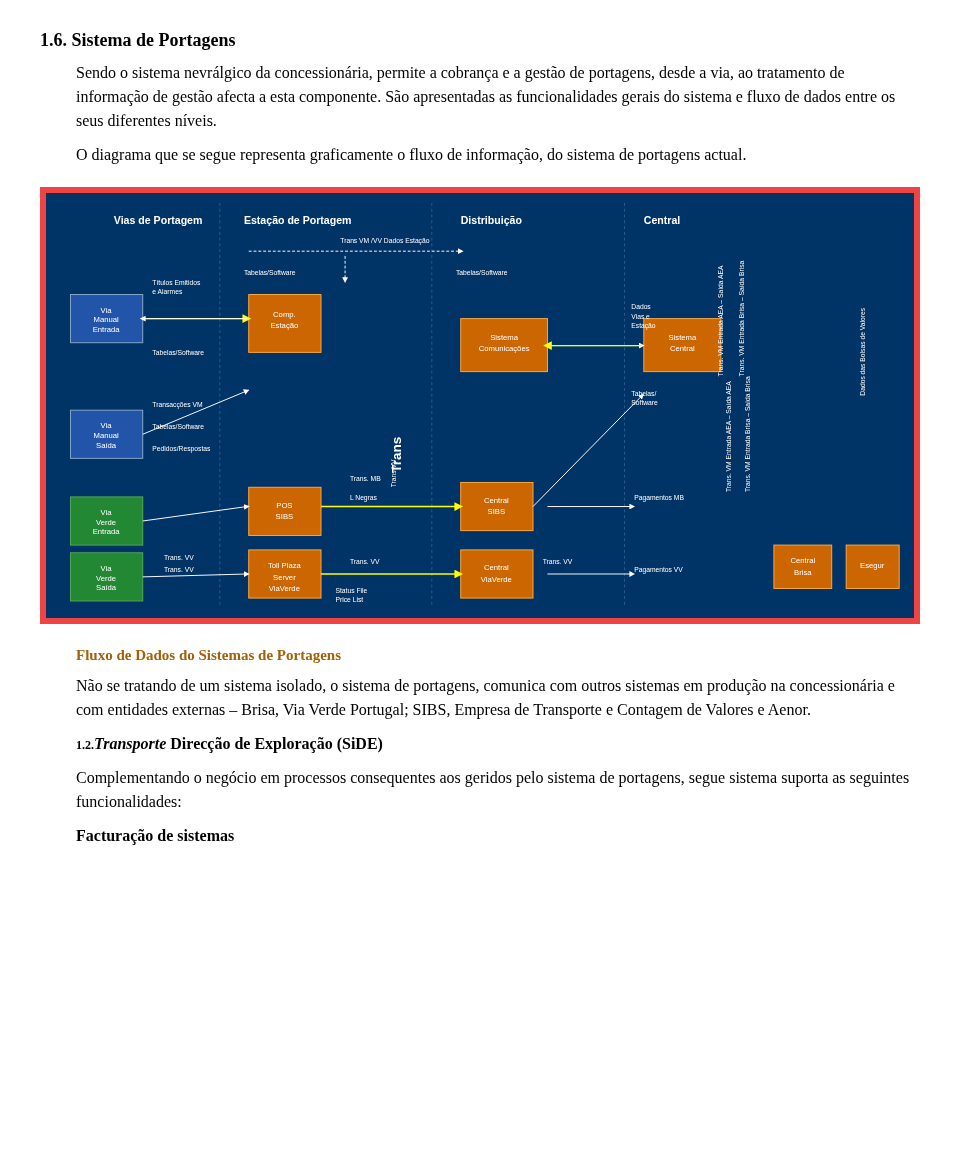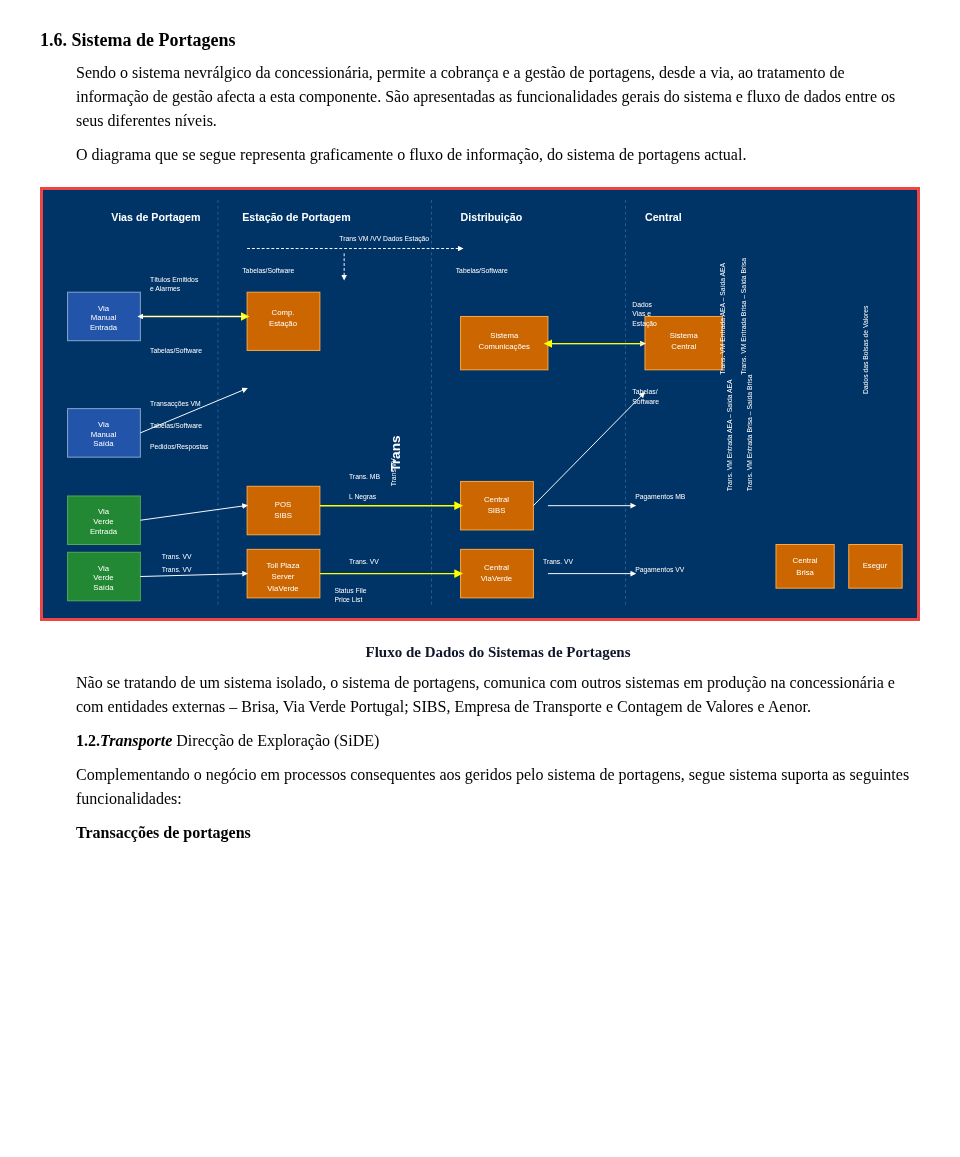--- a/index.html
+++ b/index.html
@@ -16,36 +16,36 @@
       font-weight: bold;
       margin-bottom: 10px;
     }
     p {
       margin-bottom: 10px;
       line-height: 1.5;
       margin-left: 36px;
     }
     .diagram-container {
       background: #003366;
-      border: 3px solid #ef4444;
+      border: 6px solid #ef4444;
       padding: 10px;
       margin: 20px 0;
       position: relative;
       width: 100%;
     }
     .diagram-caption {
-      text-align: center;
+      text-align: left;
       font-weight: bold;
       font-size: 15px;
       margin-bottom: 8px;
-      color: #0f172a;
+      color: #a16207;
     }
     .bold-heading {
       font-weight: bold;
-      font-size: 16px;
+      font-size: 12px;
     }
   </style>
 </head>
 <body>
 
 <h2>1.6. Sistema de Portagens</h2>
 
 <p>Sendo o sistema nevrálgico da concessionária, permite a cobrança e a gestão de portagens, desde a via, ao tratamento de informação de gestão afecta a esta componente. São apresentadas as funcionalidades gerais do sistema e fluxo de dados entre os seus diferentes níveis.</p>
 
 <p>O diagrama que se segue representa graficamente o fluxo de informação, do sistema de portagens actual.</p>
@@ -207,18 +207,18 @@
     <line x1="510" y1="385" x2="598" y2="385" stroke="white" stroke-width="1" marker-end="url(#arrow-white)"></line>
 
   </svg>
 </div>
 
 <p class="diagram-caption">Fluxo de Dados do Sistemas de Portagens</p>
 
 <p>Não se tratando de um sistema isolado, o sistema de portagens, comunica com outros sistemas em produção na concessionária e com entidades externas – Brisa, Via Verde Portugal; SIBS, Empresa de Transporte e Contagem de Valores e Aenor.</p>
 
 <p>
-  <span class="bold-heading">1.2.</span><span style="font-style:italic;font-weight:bold;">Transporte</span><span style="font-weight:normal;"> Direcção de Exploração (SiDE)</span>
+  <span class="bold-heading">1.2.</span><span style="font-style:italic;font-weight:bold;">Transporte</span><span style="font-weight:bold;"> Direcção de Exploração (SiDE)</span>
 </p>
 
 <p>Complementando o negócio em processos consequentes aos geridos pelo sistema de portagens, segue sistema suporta as seguintes funcionalidades:</p>
 
-<p style="font-weight:bold;">Transacções de portagens</p>
+<p style="font-weight:bold;">Facturação de sistemas</p>
 
 </body></html>

